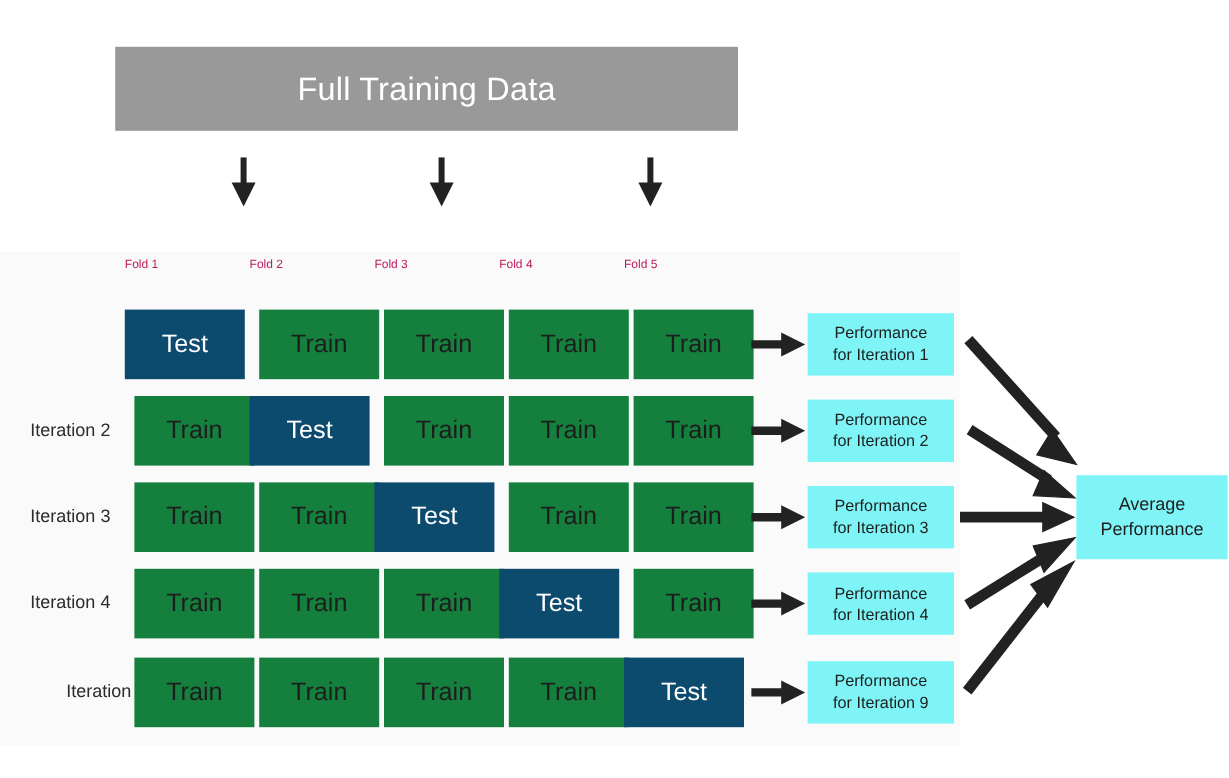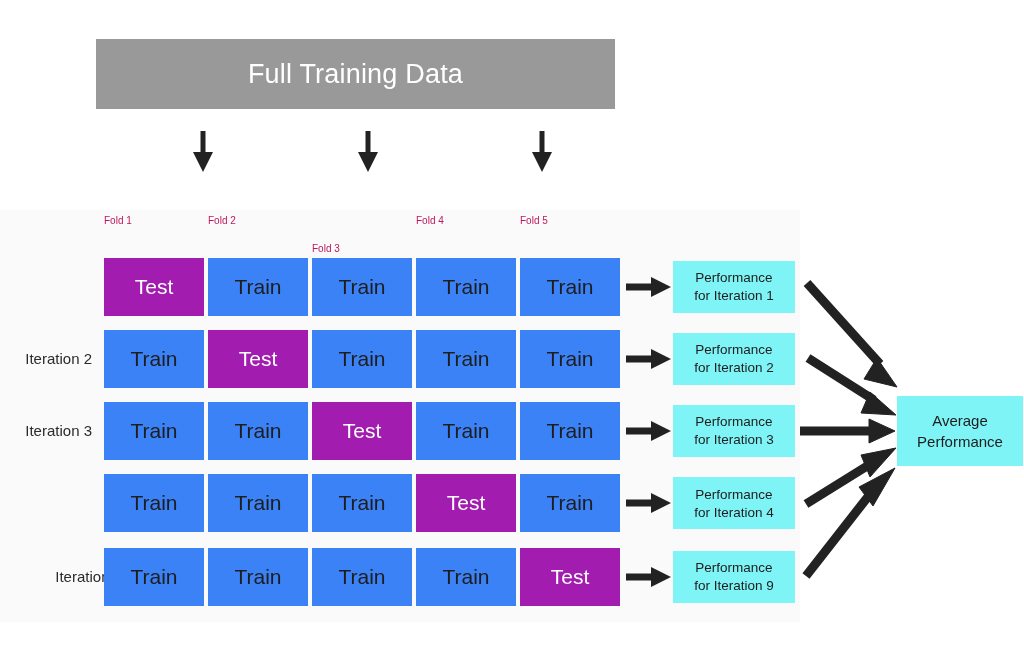--- a/index.html
+++ b/index.html
@@ -82,25 +82,26 @@
   .cell {
     position: absolute;
     width: 100px;
     height: 58px;
     display: flex;
     align-items: center;
     justify-content: center;
     font-size: 21px;
   }
   .cell.train {
-    background: #3b82f6;
+    background: #15803d;
     color: #1d1d1d;
+    margin-left: 8px;
   }
   .cell.test {
-    background: #a21caf;
+    background: #0c4a6e;
     color: #ffffff;
   }
 
   
   .row-arrow {
     position: absolute;
     width: 46px;
     height: 24px;
   }
   .row-arrow svg { display: block; }
@@ -185,26 +186,27 @@
   </div>
   <div class="split-arrow" style="left:531px; top:131px;">
     <svg width="22" height="42" viewBox="0 0 22 42" aria-hidden="true">
       <path d="M11 0 L11 24" stroke="#222222" stroke-width="5" fill="none"></path>
       <path d="M1 21 L21 21 L11 41 Z" fill="#222222"></path>
     </svg>
   </div>
 
   <div class="fold-header" style="left:104px;">Fold 1</div>
   <div class="fold-header" style="left:208px;">Fold 2</div>
-  <div class="fold-header" style="left:312px;margin-top:28px;">Fold 3</div>
+  <div class="fold-header" style="left:312px;">Fold 3</div>
   <div class="fold-header" style="left:416px;">Fold 4</div>
   <div class="fold-header" style="left:520px;">Fold 5</div>
 
   <div class="iter-label" style="top:330px;">Iteration 2</div>
   <div class="iter-label" style="top:402px;">Iteration 3</div>
+  <div class="iter-label" style="top:474px;">Iteration 4</div>
   <div class="iter-label" style="top:548px;padding-left:30px;">Iteration 5</div>
 
   <div class="cell test" style="left:104px; top:258px;">Test</div>
   <div class="cell train" style="left:208px; top:258px;">Train</div>
   <div class="cell train" style="left:312px; top:258px;">Train</div>
   <div class="cell train" style="left:416px; top:258px;">Train</div>
   <div class="cell train" style="left:520px; top:258px;">Train</div>
 
   <div class="cell train" style="left:104px; top:330px;">Train</div>
   <div class="cell test" style="left:208px; top:330px;">Test</div>

